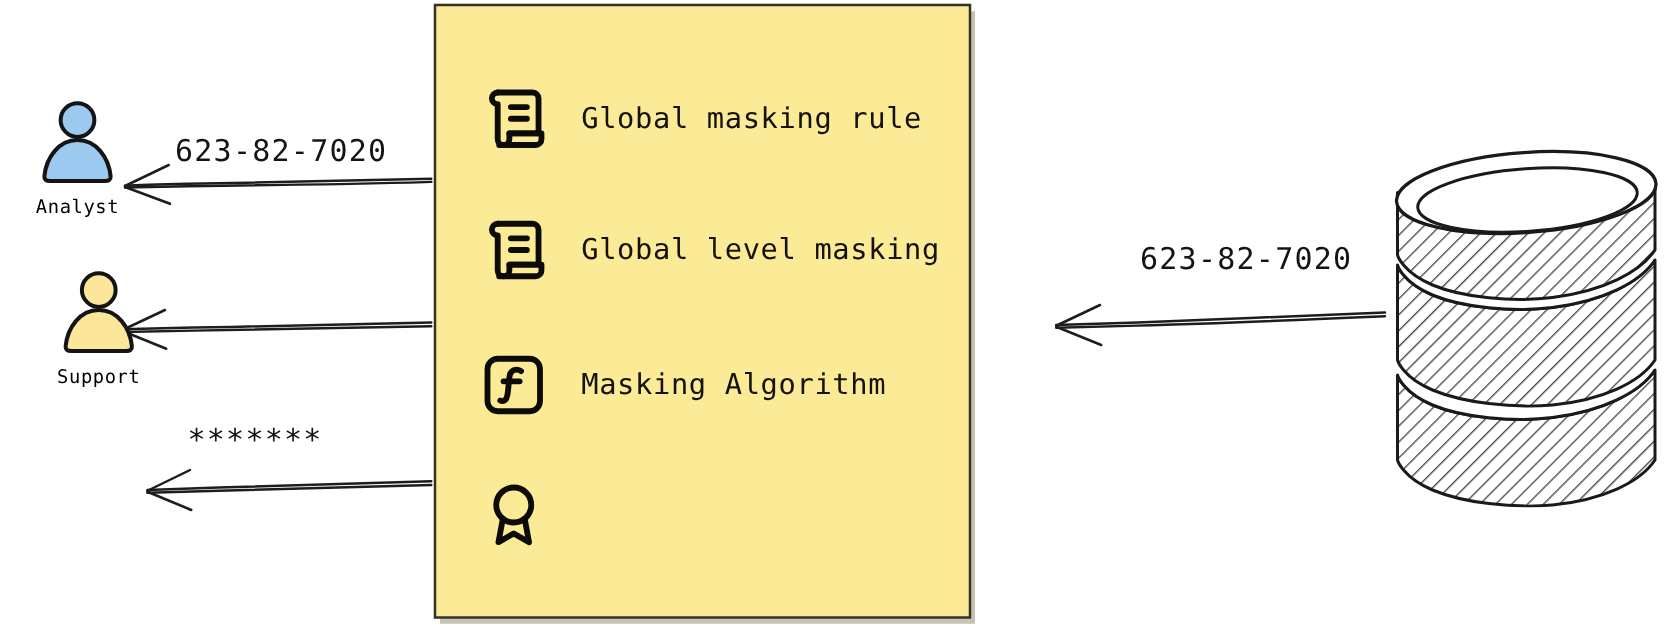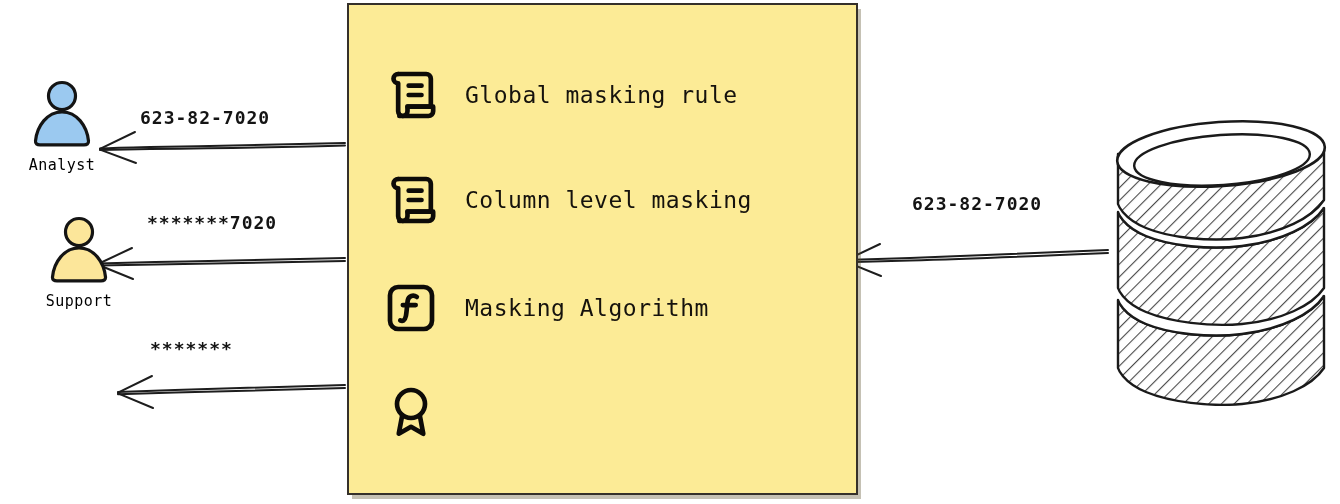--- a/index.html
+++ b/index.html
@@ -42,37 +42,37 @@
     white-space: nowrap;
   }
 
   #actor-analyst   { left: 2px;  top: 78px; }
   #actor-support   { left: 19px;  top: 214px; }
   #actor-developer { left: 2px;  top: 339px; }
 
   
   .flow-label {
     position: absolute;
-    font-size: 18px;
-    font-weight: 700;
+    font-size: 24px;
+    font-weight: 400;
     letter-spacing: 1px;
     color: #141414;
     white-space: nowrap;
   }
   #label-analyst   { left: 140px; top: 107px; }
   #label-support   { left: 147px; top: 212px; }
   #label-developer { left: 150px; top: 338px; }
   #label-db        { left: 912px; top: 193px; }
 
   
   #masking-panel {
     position: absolute;
     left: 347px;
     top: 3px;
-    width: 511px;
+    width: 430px;
     height: 492px;
     background: #FCEB96;
     border: 2px solid #35302a;
     box-sizing: border-box;
     box-shadow: 4px 5px 0 -1px rgba(90, 78, 40, 0.35);
   }
   .panel-row {
     position: absolute;
     left: 34px;
     display: flex;
@@ -153,21 +153,20 @@
   <div class="actor" id="actor-support">
     <svg class="actor-icon" width="76" height="76" viewBox="0 0 76 76">
       <circle cx="38" cy="18" r="13.5" fill="#FCE69A" stroke="#141414" stroke-width="3.2"></circle>
       <path d="M38,34 C53,34 63,48 64.5,63 C64.8,65.6 63,66.8 60,66.8 L16,66.8 C13,66.8 11.2,65.6 11.5,63 C13,48 23,34 38,34 Z" fill="#FCE69A" stroke="#141414" stroke-width="3.2" stroke-linejoin="round"></path>
     </svg>
     <span class="actor-label">Support</span>
   </div>
 
 
   <div class="flow-label" id="label-analyst">623-82-7020</div>
-  <div class="flow-label" id="label-support">*******7020</div>
   <div class="flow-label" id="label-developer">*******</div>
   <div class="flow-label" id="label-db">623-82-7020</div>
 
   <div id="masking-panel">
 
     <div class="panel-row" id="row-0">
       <svg class="row-icon" viewBox="0 0 48 48" fill="none" stroke="#0d0b08" stroke-width="4" stroke-linecap="round" stroke-linejoin="round">
         <path d="M13,6 L37,6 C39.2,6 41,7.8 41,10 L41,34 L21,34 L21,38 C21,40.2 19.2,42 17,42 L14,42"></path>
         <path d="M13,6 C10.8,6 9,7.8 9,10 C9,12.2 10.8,14 13,14 L13,38 C13,40.2 14.8,42 17,42 L39,42 C41.2,42 43,40.2 43,38 L43,34 L21,34"></path>
         <path d="M22,16 L33,16"></path>
@@ -176,21 +175,21 @@
       <span class="row-label">Global masking rule</span>
     </div>
 
     <div class="panel-row" id="row-1">
       <svg class="row-icon" viewBox="0 0 48 48" fill="none" stroke="#0d0b08" stroke-width="4" stroke-linecap="round" stroke-linejoin="round">
         <path d="M13,6 L37,6 C39.2,6 41,7.8 41,10 L41,34 L21,34 L21,38 C21,40.2 19.2,42 17,42 L14,42"></path>
         <path d="M13,6 C10.8,6 9,7.8 9,10 C9,12.2 10.8,14 13,14 L13,38 C13,40.2 14.8,42 17,42 L39,42 C41.2,42 43,40.2 43,38 L43,34 L21,34"></path>
         <path d="M22,16 L33,16"></path>
         <path d="M22,24 L33,24"></path>
       </svg>
-      <span class="row-label">Column level masking</span>
+      <span class="row-label">Global level masking</span>
     </div>
 
     <div class="panel-row" id="row-2">
       <svg class="row-icon" viewBox="0 0 48 48" fill="none" stroke="#0d0b08" stroke-width="4" stroke-linecap="round" stroke-linejoin="round">
         <rect x="6" y="6" width="36" height="36" rx="7"></rect>
         <path d="M29,14.5 C26,12.5 22,13.4 21.2,17.6 C20.6,20.8 20.4,27 19.6,31 C18.8,35 16.6,35.6 14.8,34.6"></path>
         <path d="M17,21.5 L28,21.5"></path>
       </svg>
       <span class="row-label">Masking Algorithm</span>
     </div>

